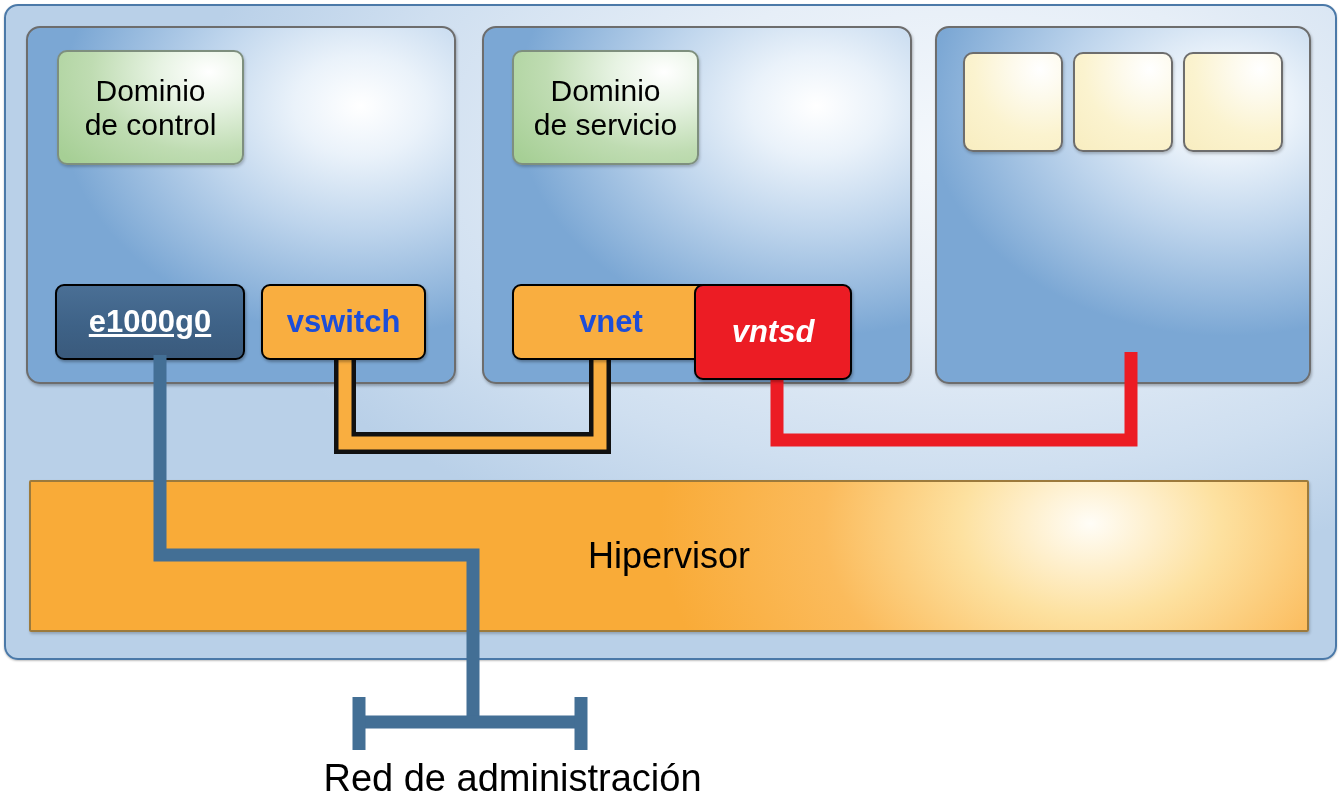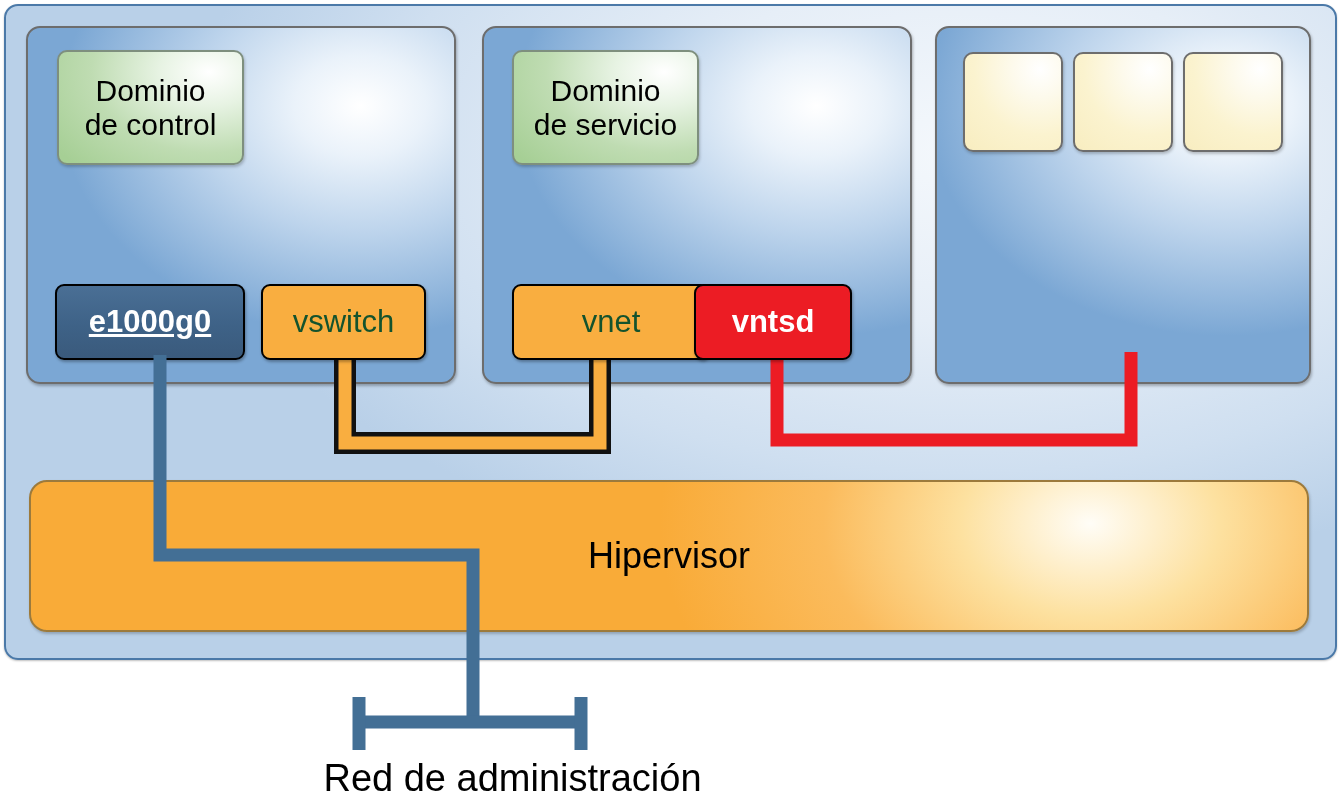--- a/index.html
+++ b/index.html
@@ -101,47 +101,47 @@
     z-index: 6;
   }
   .dev-box.navy {
     background: linear-gradient(180deg, #4a6f95 0%, #3e6287 55%, #3a5a7c 100%);
     color: #ffffff;
     font-weight: bold;
     font-size: 31px;
   }
   .dev-box.orange {
     background: #f9ae40;
-    color: #14532d;
-    font-weight: 400;
+    color: #1d4ed8;
+    font-weight: 700;
     font-size: 31px;
     text-align: right;
   }
   .dev-box.red {
     background: #ec1c24;
     color: #ffffff;
     font-weight: bold;
     font-size: 31px;
   }
   #dev-e1000g0 { left: 55px;  top: 284px; width: 190px; height: 76px; text-decoration: underline; }
   #dev-vswitch { left: 261px; top: 284px; width: 165px; height: 76px; }
   #dev-vnet    { left: 512px; top: 284px; width: 198px; height: 76px; }
-  #dev-vntsd   { left: 694px; top: 284px; width: 158px; height: 76px; }
+  #dev-vntsd   { left: 694px; top: 284px; width: 158px; height: 96px; font-style: italic; }
   #dev-obp     { left: 960px; top: 284px; width: 323px; height: 76px; }
 
   
   #hypervisor {
     position: absolute;
     left: 29px;
     top: 480px;
     width: 1280px;
     height: 152px;
     box-sizing: border-box;
     border: 2px solid #9c7a3c;
-    border-radius: 18px;
+    border-radius: 2px;
     background:
       radial-gradient(ellipse 420px 300px at 82% 30%, #fffdf6 0%, #fed municipal 0%, #fdd98b 28%, #fbb busca 0%, #fab44a 62%, #f8a832 100%);
     background:
       radial-gradient(ellipse 430px 310px at 83% 28%, #fffdf7 0%, #fde1a0 30%, #fbbb5c 62%, #f9ab38 100%);
     display: flex;
     align-items: center;
     justify-content: center;
     z-index: 3;
     box-shadow: 1px 2px 3px rgba(0,0,0,0.22);
   }

